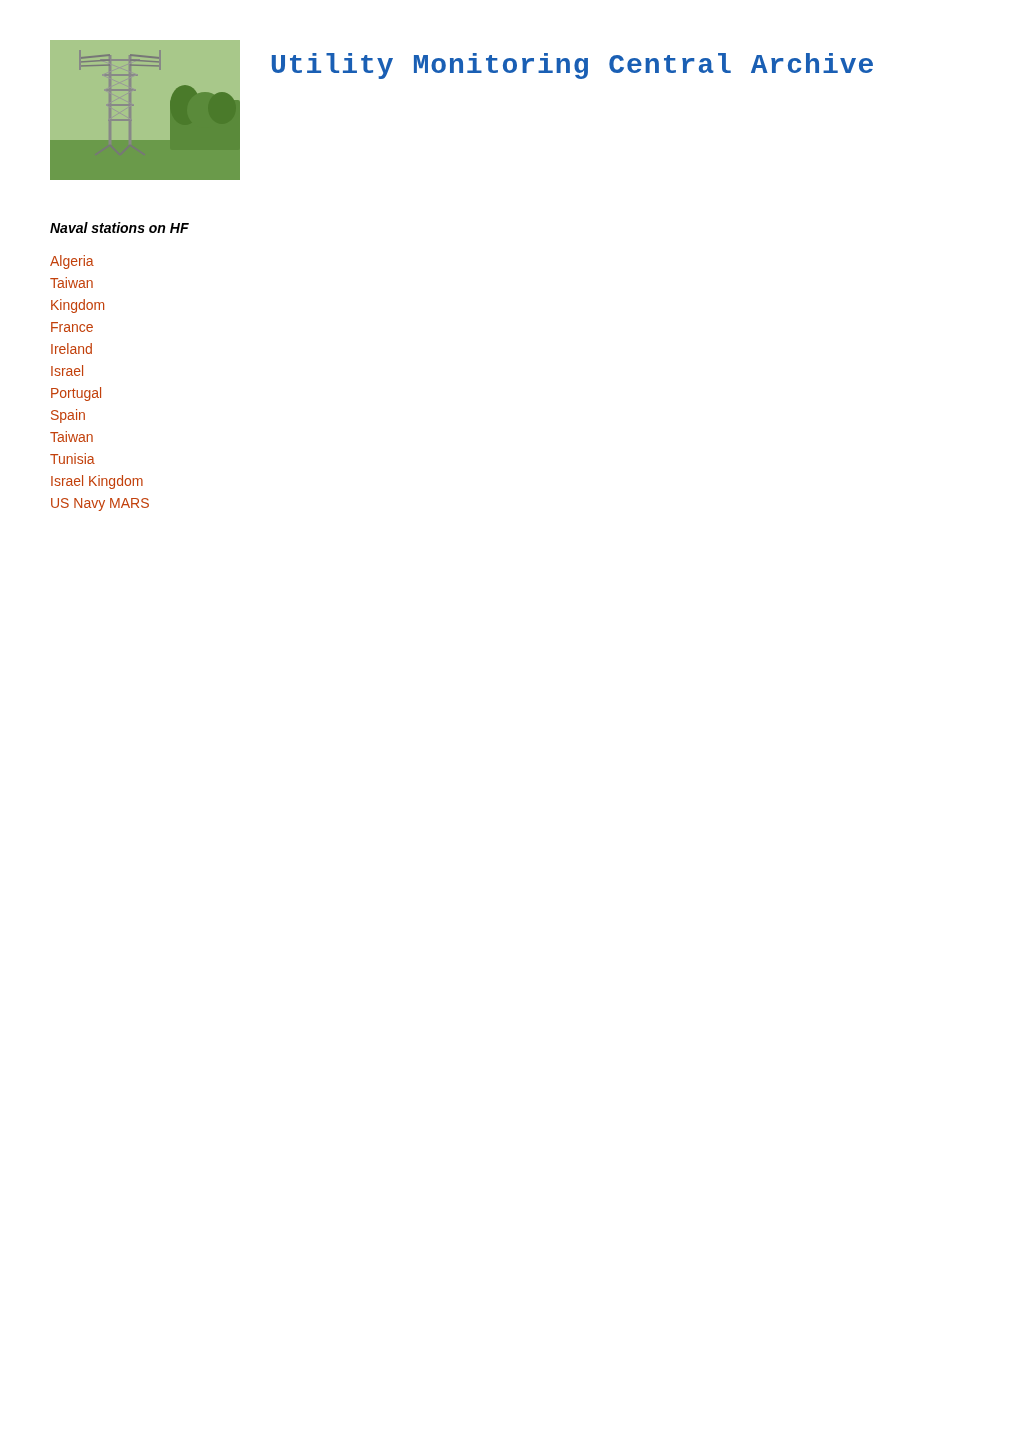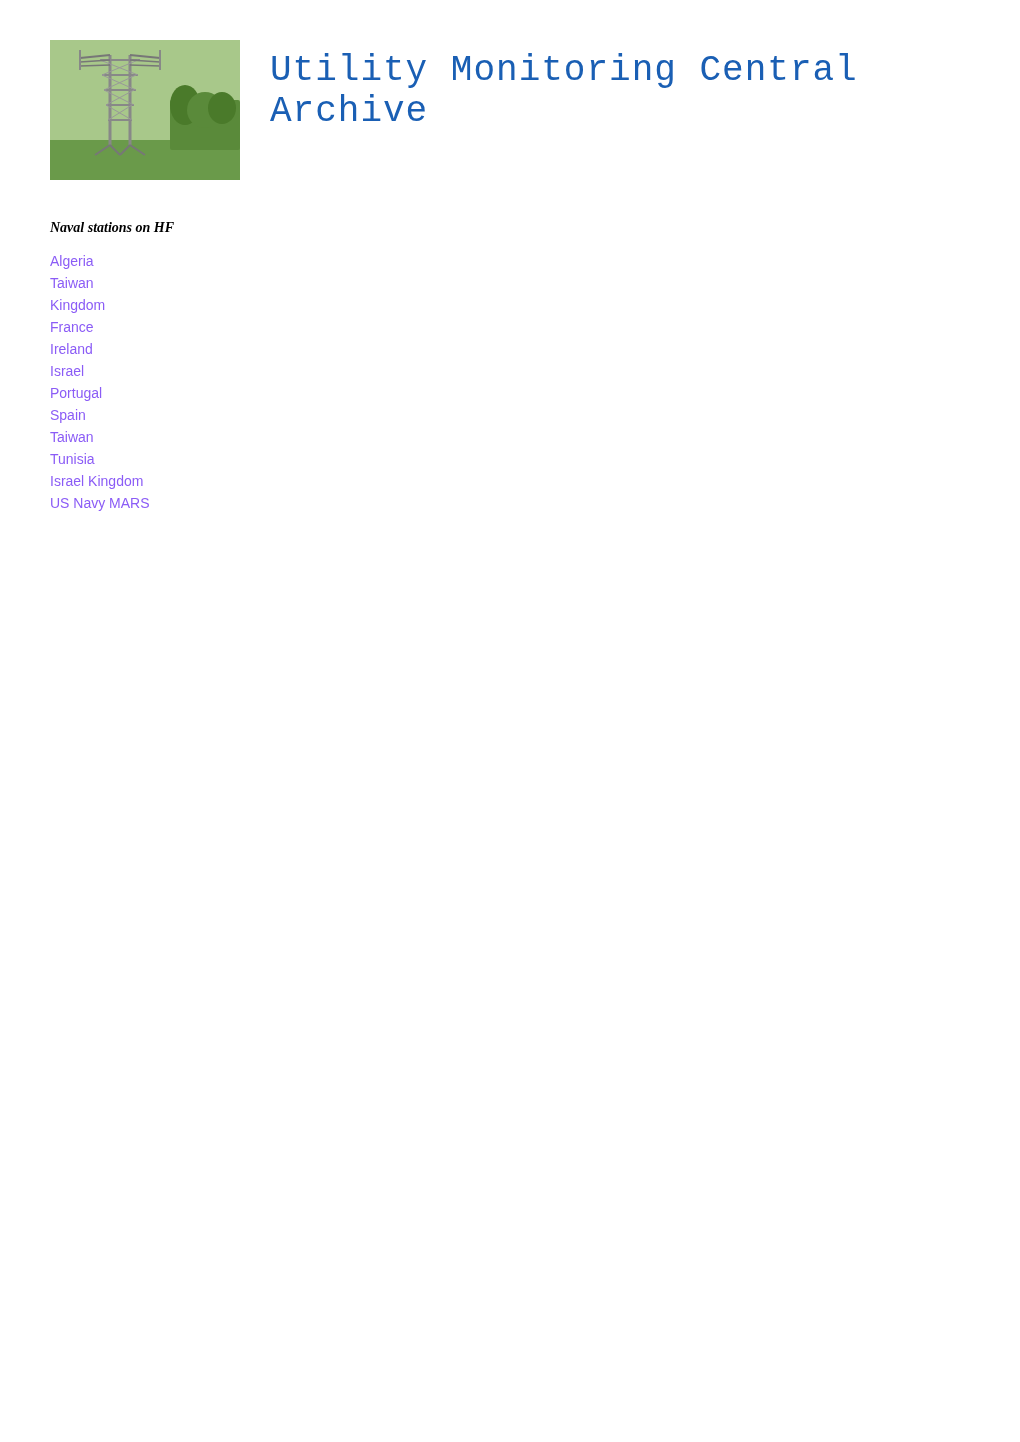--- a/index.html
+++ b/index.html
@@ -48,22 +48,22 @@
       width: 100%;
       height: 100%;
     }
 
     .title-section {
       flex: 1;
       padding-top: 10px;
     }
 
     .main-title {
-      font-size: 36px;
-      font-weight: normal;
+      font-size: 28px;
+      font-weight: bold;
       color: #1a5fb4;
       font-family: 'Courier New', Courier, monospace;
       letter-spacing: 1px;
       margin-bottom: 12px;
     }
 
     .subtitle-note {
       font-size: 13px;
       font-style: italic;
       color: #333333;
@@ -71,34 +71,33 @@
       line-height: 1.5;
     }
 
     .section-heading {
       font-size: 14px;
       font-weight: bold;
       font-style: italic;
       color: #000000;
       margin-bottom: 16px;
       margin-top: 20px;
-      font-family: Liberation Serif, serif;
     }
 
     .country-list {
       list-style: none;
       padding: 0;
     }
 
     .country-list li {
       margin-bottom: 4px;
     }
 
     .country-link {
-      color: #8b5cf6;
+      color: #c2410c;
       text-decoration: none;
       font-size: 14px;
       cursor: pointer;
     }
   </style>
 </head>
 <body>
 
 <div class="page-container">
 

